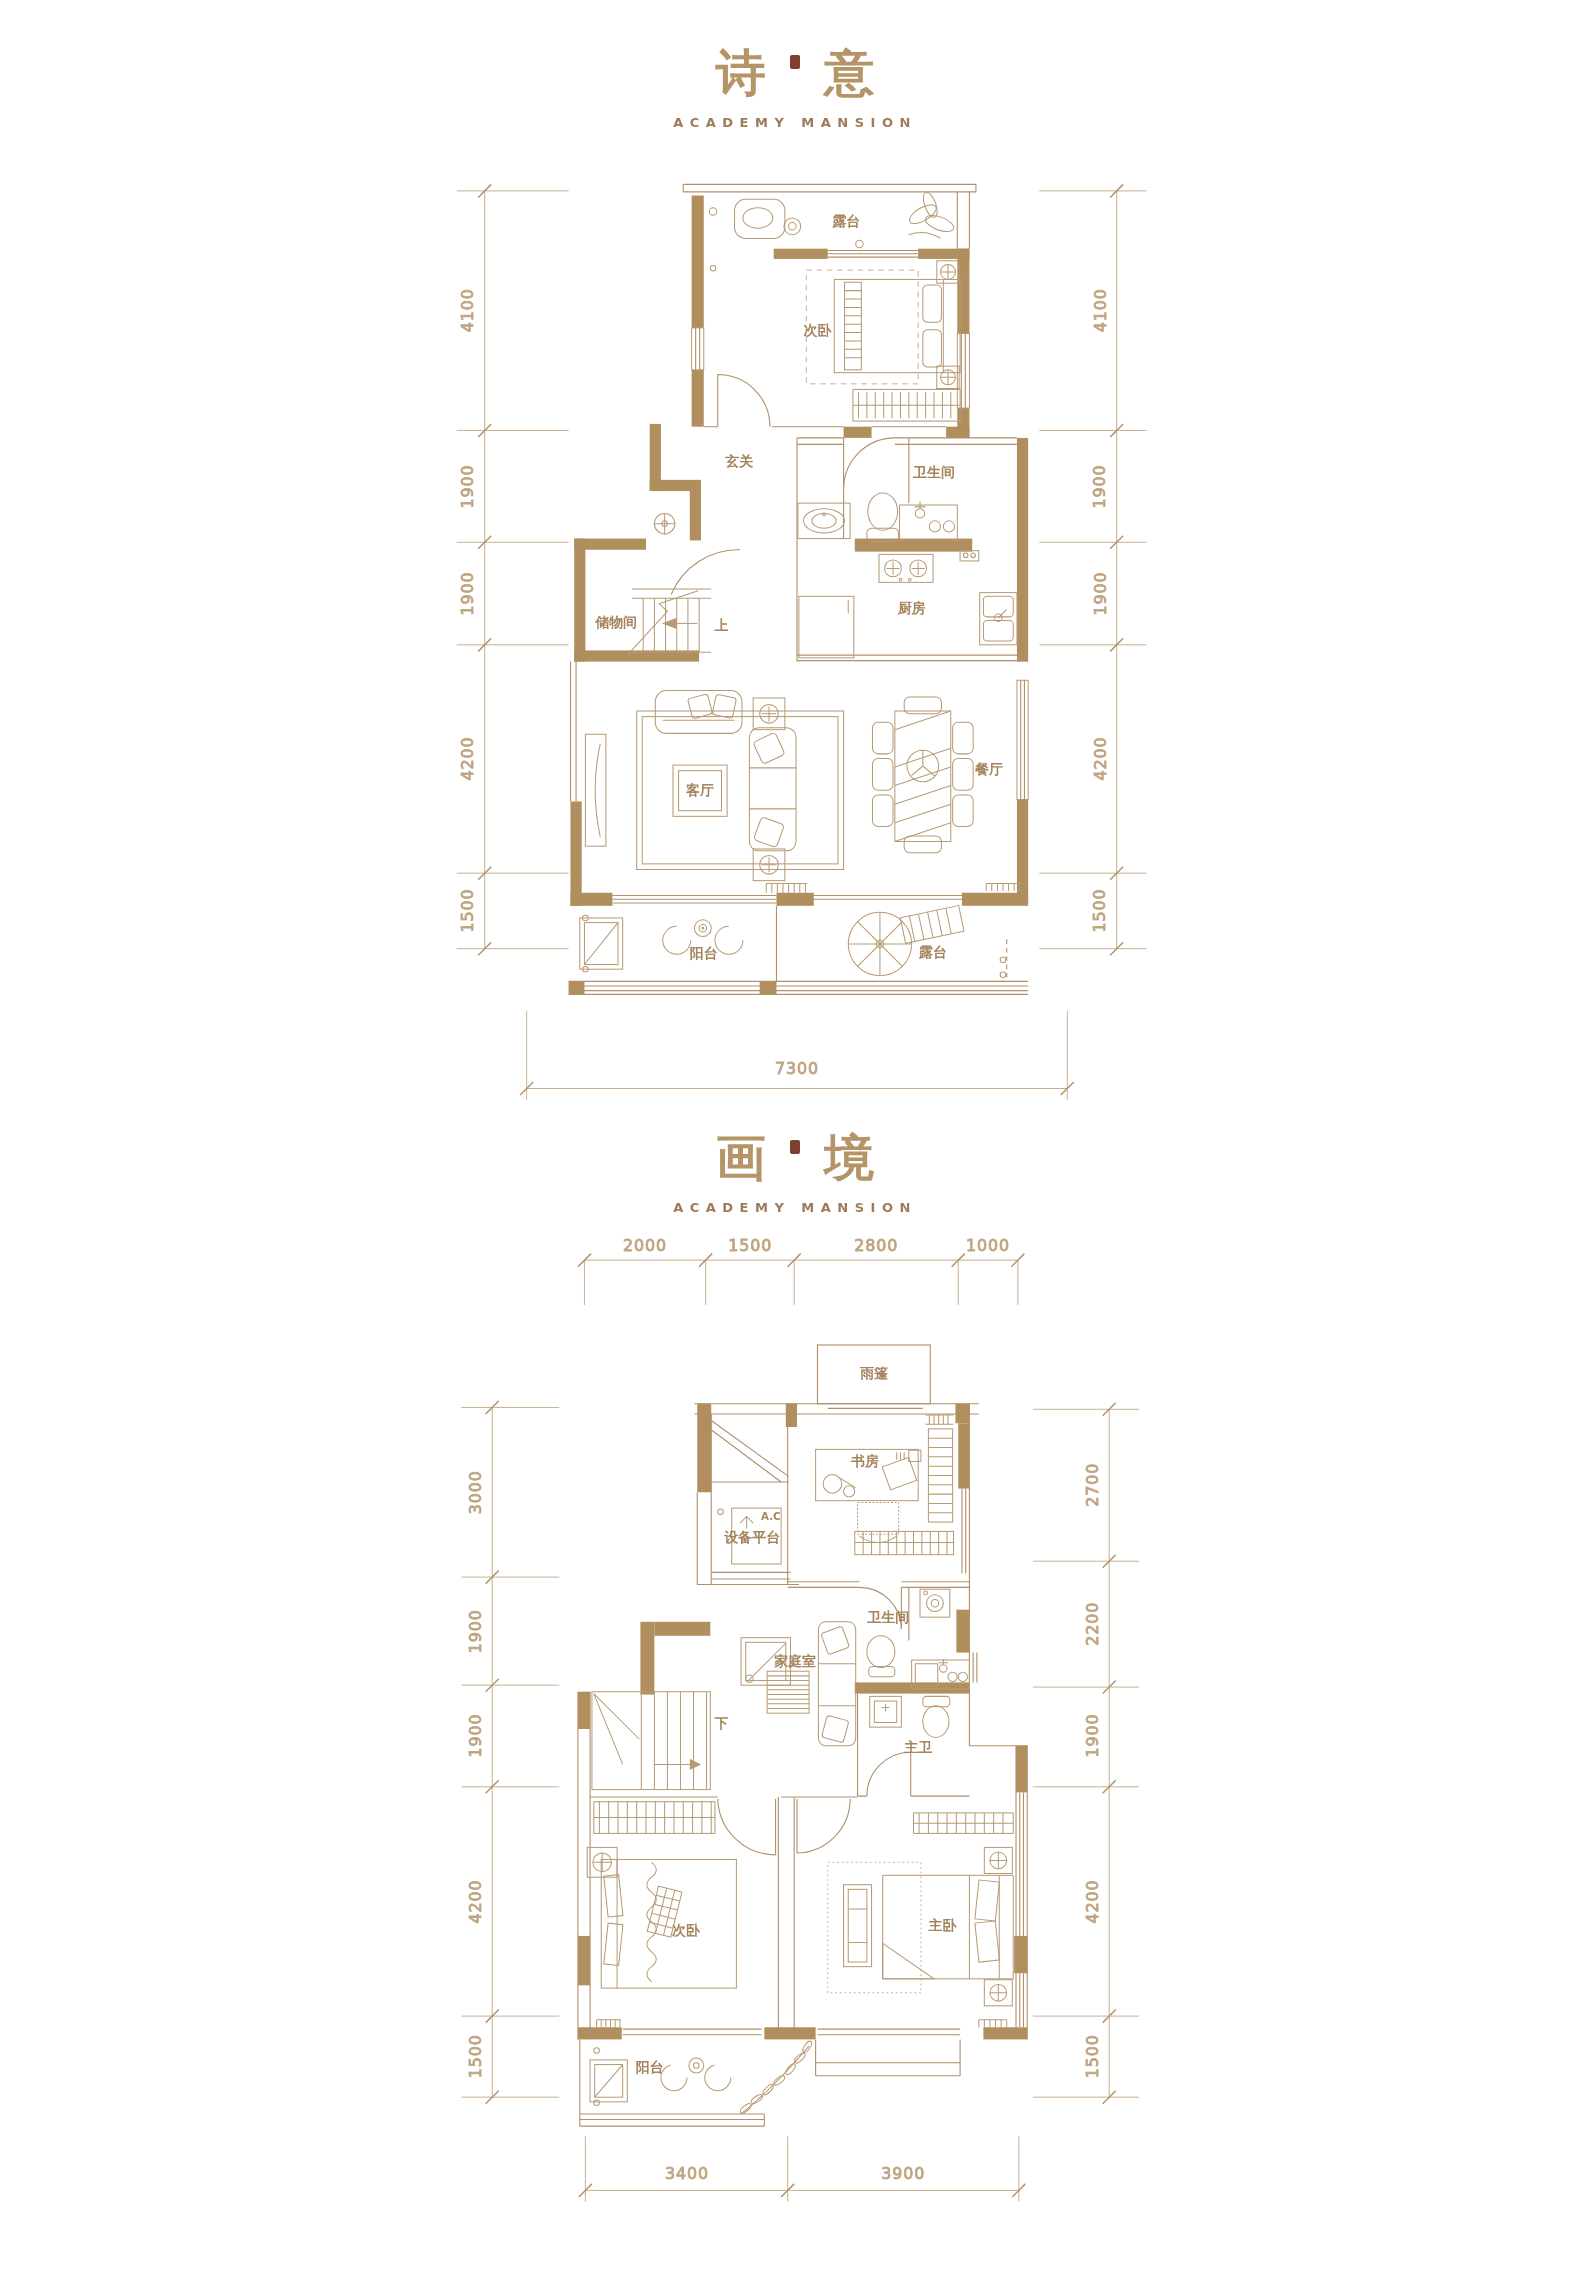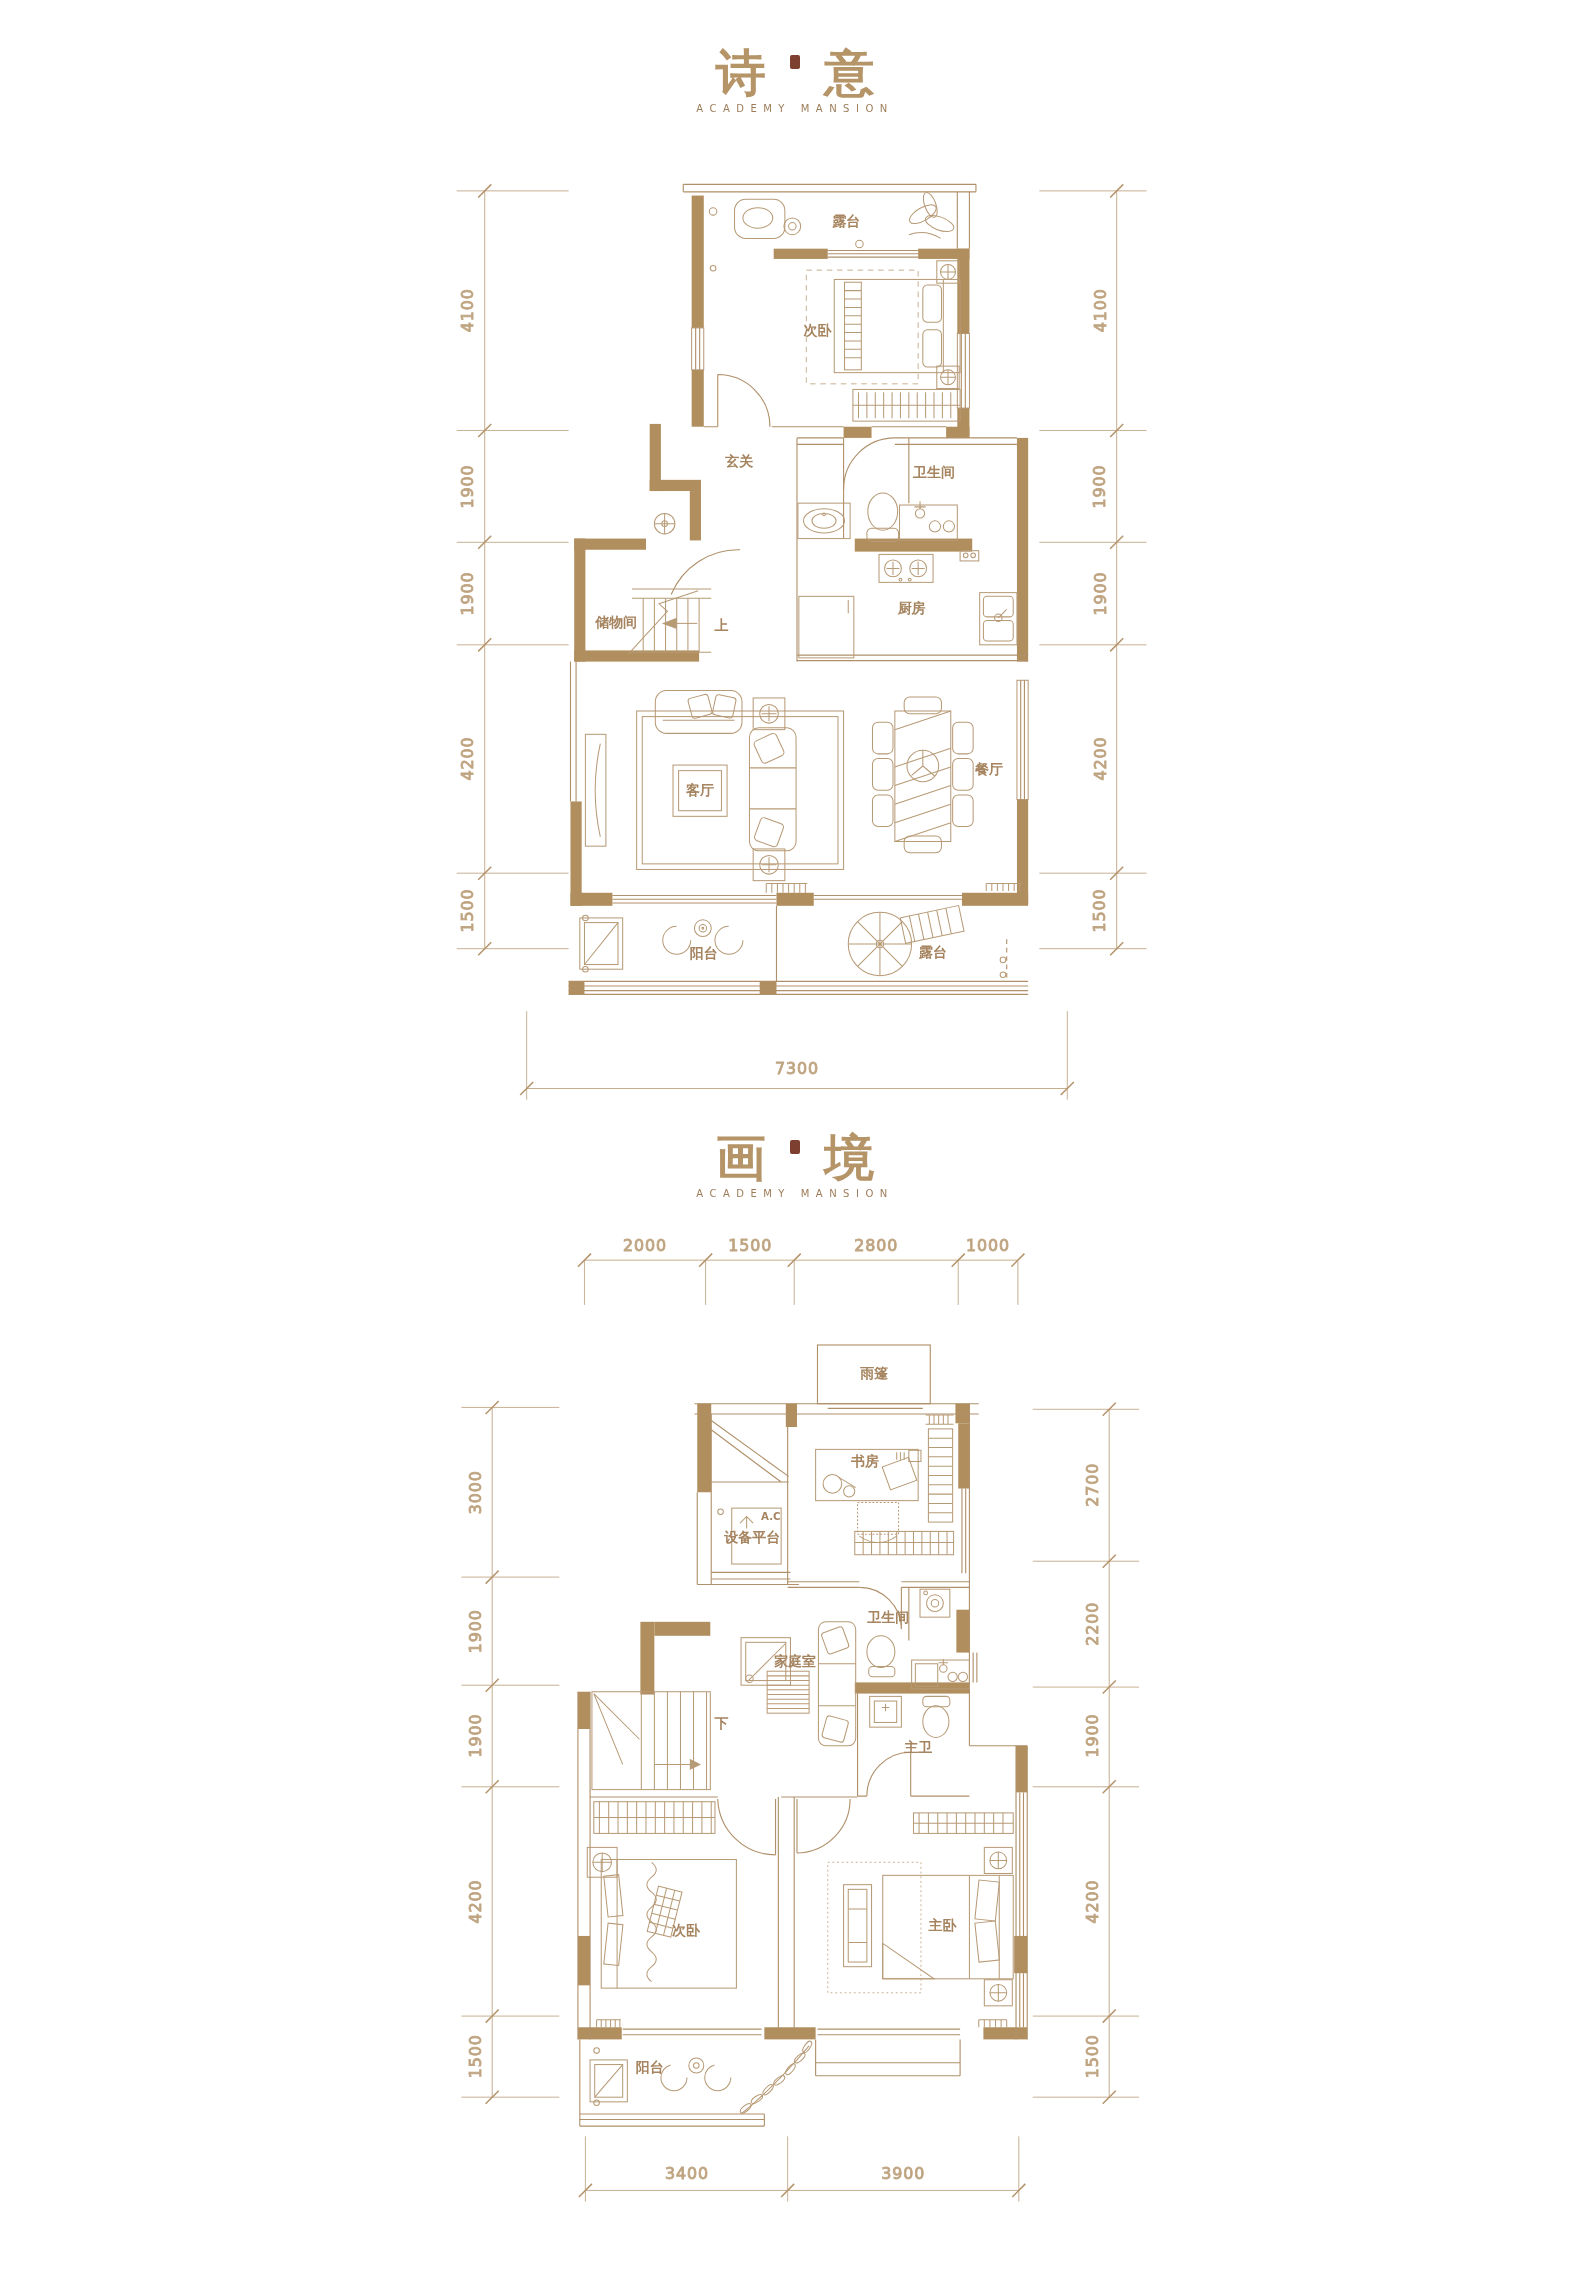--- a/index.html
+++ b/index.html
@@ -3,21 +3,21 @@
 <meta charset="utf-8">
 <style>
   html,body{margin:0;padding:0;background:#ffffff;}
   .canvas{position:relative;width:1591px;height:2288px;background:#ffffff;
           font-family:"DejaVu Sans",sans-serif;overflow:hidden;}
   .title-block{position:absolute;left:562px;width:466px;text-align:center;}
   .title-row{display:flex;justify-content:center;align-items:flex-start;gap:24px;
              color:#b59468;font-size:50px;font-weight:bold;line-height:1.05;}
   .title-char{display:block;}
   .seal{width:10.3px;height:14px;background:#7d3f2f;border-radius:1.9px;margin-top:7.5px;}
-  .subtitle{margin-top:3px;font-size:10px;font-weight:normal;letter-spacing:6.5px;
+  .subtitle{margin-top:15px;font-size:13px;font-weight:bold;letter-spacing:6.5px;
             color:#9d7c59;}
   svg.plan{position:absolute;}
   svg text{font-family:"DejaVu Sans",sans-serif;}
   .room-label{font-size:15px;font-weight:bold;fill:#a5845f;text-anchor:middle;}
   .room-label-sm{font-size:11px;font-weight:bold;fill:#a5845f;text-anchor:middle;}
   .dim-label{font-size:17px;fill:#bb9e7a;letter-spacing:1px;text-anchor:middle;}
   .walls{fill:#b18e5e;stroke:none;}
   .lines{stroke:#b0906a;fill:none;stroke-width:1.2;}
   .winfill{fill:#ffffff;stroke:#b0906a;stroke-width:1;}
   .furn{stroke:#b79a76;fill:none;stroke-width:1.1;}

